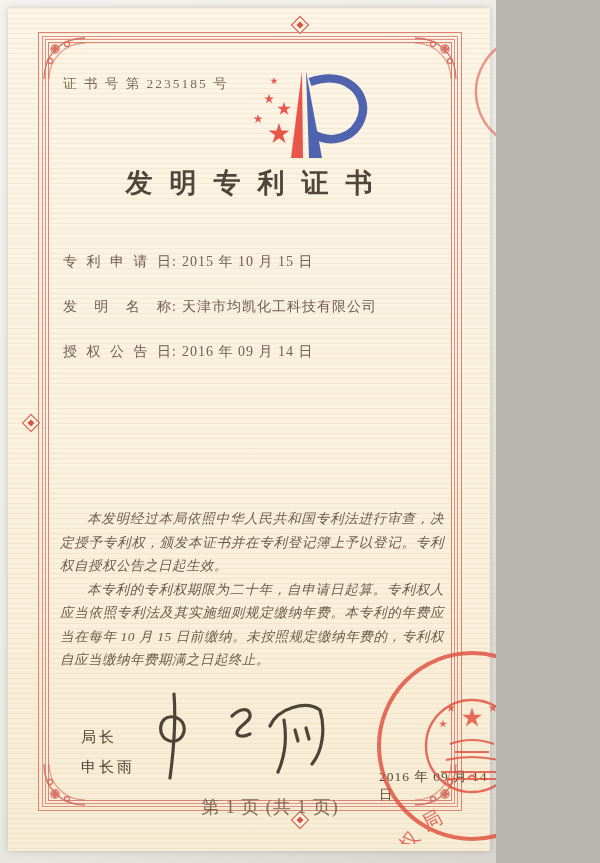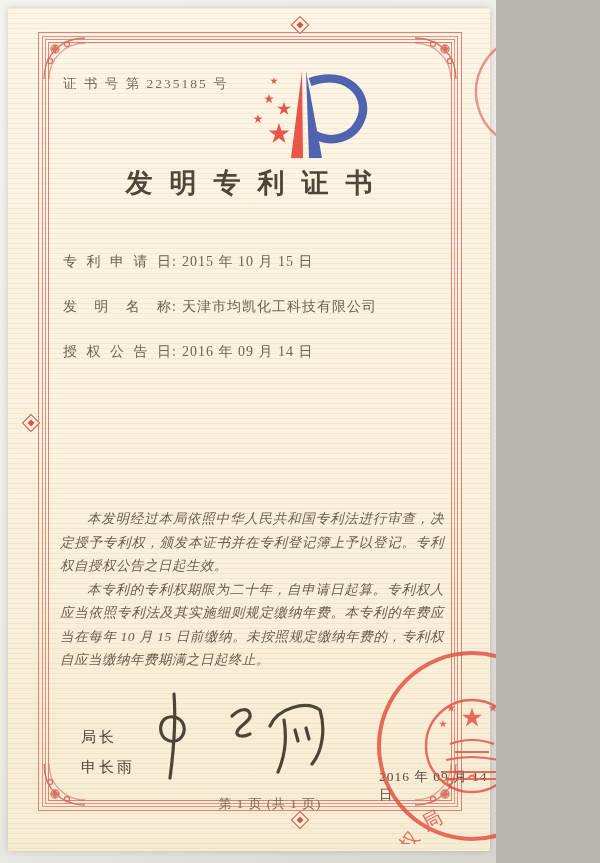--- a/index.html
+++ b/index.html
@@ -35,21 +35,21 @@
   .f-label{display:inline-block; width:108px; text-align:justify; text-align-last:justify; vertical-align:top;}
   .f-colon{display:inline-block; margin:0 6px 0 1px;}
   .f-value{letter-spacing:1px;}
   .body-text{position:absolute; left:52px; right:46px; top:499px; color:#6b5c49;
     font-size:13.5px; line-height:23.5px; font-style:italic; letter-spacing:.5px;}
   .body-text p{margin:0; text-indent:2em; text-align:justify;}
   .sig-block{position:absolute; left:73px; top:694px; font-size:15px; color:#4c4134; letter-spacing:3px; line-height:30px;margin-top:20px;}
   .signature{position:absolute; left:136px; top:678px;}
   .issue-date{position:absolute; left:371px; top:760px; font-size:13.5px; color:#564a3a; letter-spacing:1px; z-index:1;}
   .main-seal{position:absolute; left:366px; top:640px; opacity:.82; z-index:2; pointer-events:none;}
-  .footer{position:absolute; left:0; right:0; top:787px; text-align:center; font-size:13px; color:#7b6a56; letter-spacing:1px;padding-left:42px;}
+  .footer{position:absolute; left:0; right:0; top:787px; text-align:center; font-size:18px; color:#7b6a56; letter-spacing:1px;padding-left:42px;}
 </style>
 </head>
 <body>
 
 <div class="photo">
   <div class="paper">
 
     <div class="frame"></div>
 
     <svg class="corner c-tl" viewBox="0 0 46 46">

